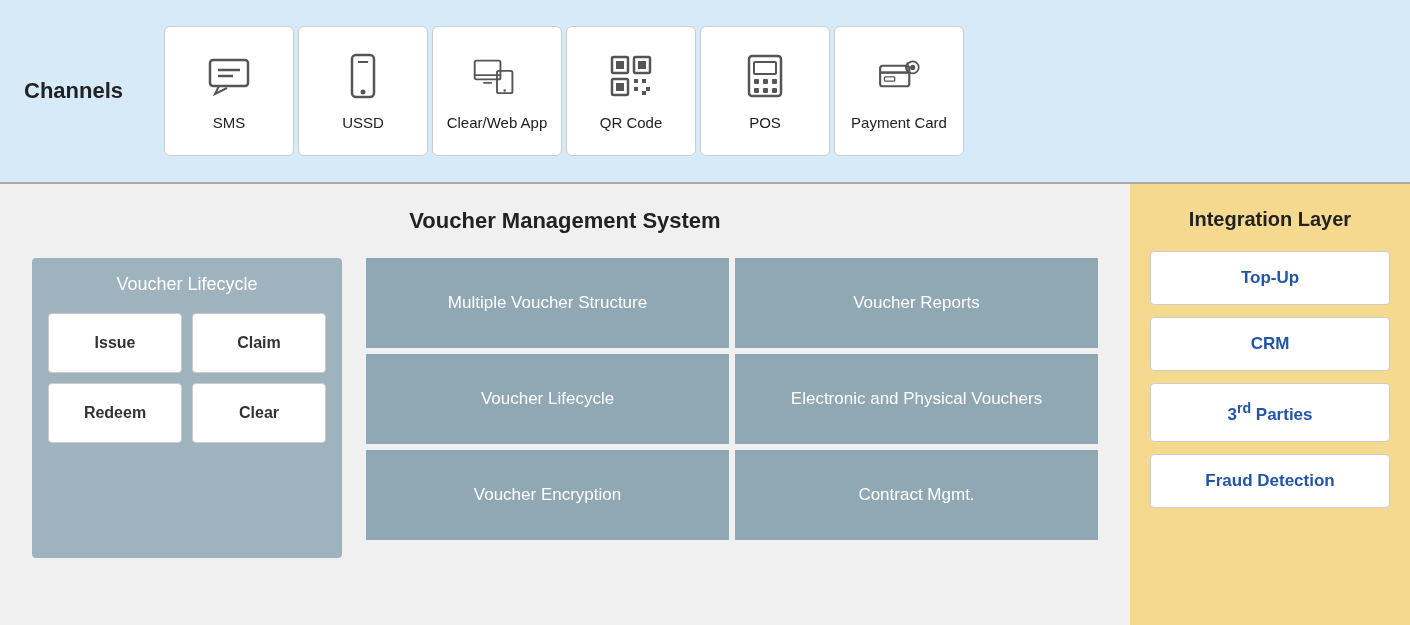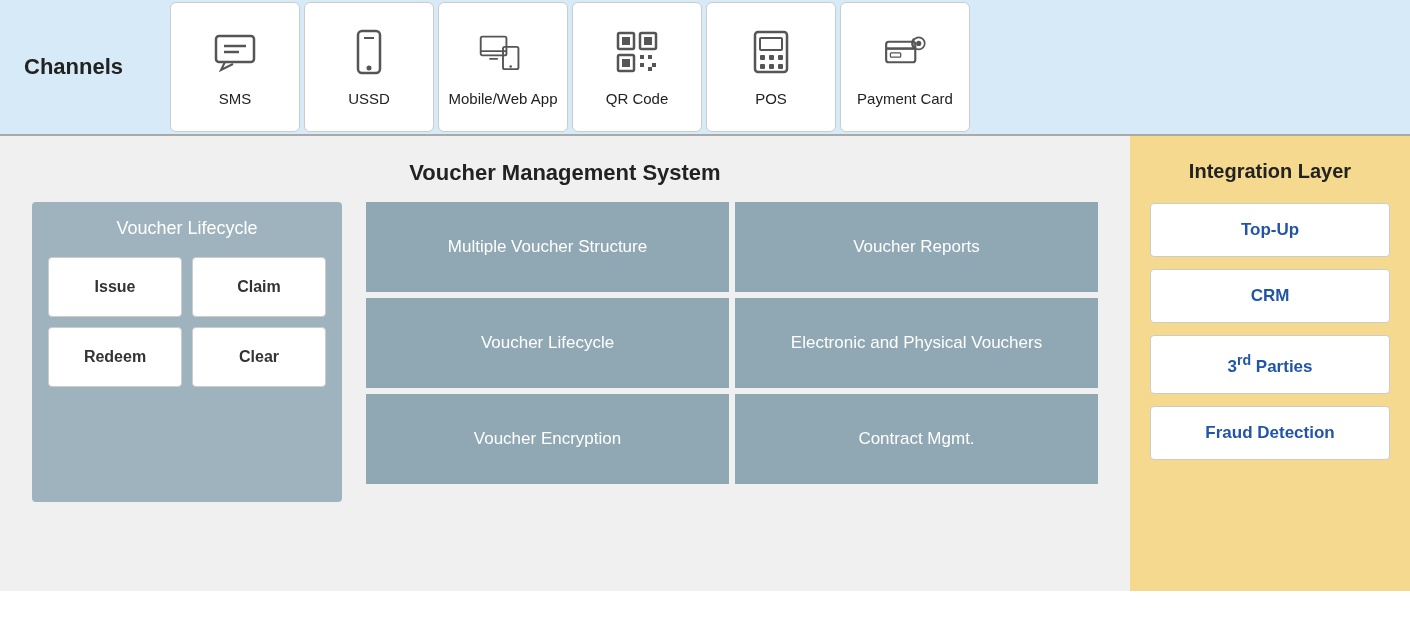--- a/index.html
+++ b/index.html
@@ -10,22 +10,22 @@
       height: 625px;
       overflow: hidden;
     }
 
     
     .channels-section {
       background: #d6eaf8;
       padding: 18px 24px;
       display: flex;
       align-items: center;
-      gap: 6px;
-      height: 136px;
+      gap: 0;
+      height: 184px;
       border-bottom: 2px solid #aaa;
     }
 
     .channels-label {
       font-weight: 700;
       font-size: 22px;
       color: #222;
       min-width: 130px;
       margin-right: 10px;
     }
@@ -67,21 +67,21 @@
       background: #f0f0f0;
       flex: 1;
       padding: 24px 32px;
     }
 
     .vms-title {
       text-align: center;
       font-weight: 700;
       font-size: 22px;
       color: #222;
-      margin-bottom: 16px;
+      margin-bottom: 24px;
     }
 
     .vms-content {
       display: flex;
       gap: 24px;
       align-items: flex-start;
     }
 
     
     .lifecycle-box {
@@ -213,21 +213,21 @@
     <div class="channel-card">
       <div class="channel-icon">
         <svg class="icon-svg" viewBox="0 0 56 48" fill="none" xmlns="http://www.w3.org/2000/svg">
           <rect x="2" y="6" width="30" height="22" rx="2" stroke="#555" stroke-width="2.2" fill="none"></rect>
           <line x1="2" y1="23" x2="32" y2="23" stroke="#555" stroke-width="2"></line>
           <line x1="12" y1="32" x2="22" y2="32" stroke="#555" stroke-width="2"></line>
           <rect x="28" y="18" width="18" height="26" rx="2" stroke="#555" stroke-width="2.2" fill="none"></rect>
           <circle cx="37" cy="41" r="1.5" fill="#555"></circle>
         </svg>
       </div>
-      <span>Mobile/Web App</span>
+      <span>Clear/Web App</span>
     </div>
 
     <div class="channel-card">
       <div class="channel-icon">
         <svg class="icon-svg" viewBox="0 0 48 48" fill="none" xmlns="http://www.w3.org/2000/svg">
           <rect x="5" y="5" width="16" height="16" rx="1.5" stroke="#555" stroke-width="2.5" fill="none"></rect>
           <rect x="9" y="9" width="8" height="8" fill="#555"></rect>
           <rect x="27" y="5" width="16" height="16" rx="1.5" stroke="#555" stroke-width="2.5" fill="none"></rect>
           <rect x="31" y="9" width="8" height="8" fill="#555"></rect>
           <rect x="5" y="27" width="16" height="16" rx="1.5" stroke="#555" stroke-width="2.5" fill="none"></rect>

